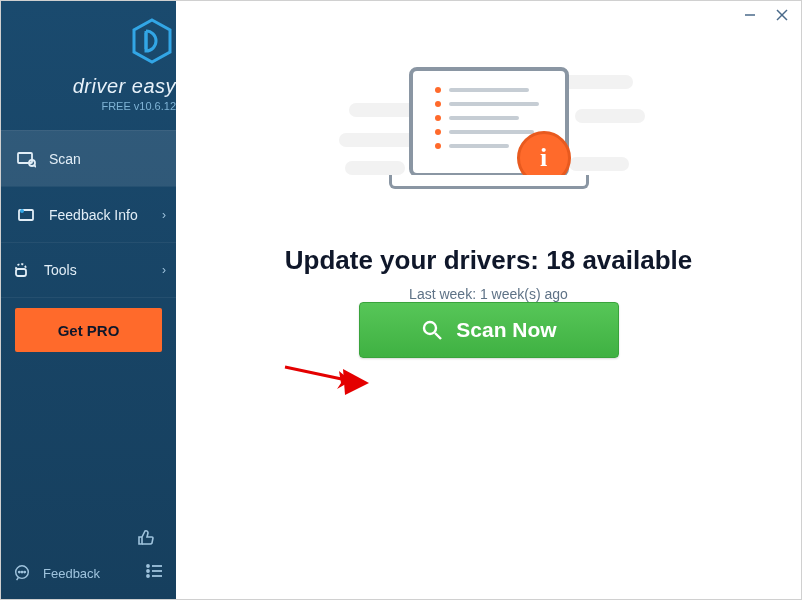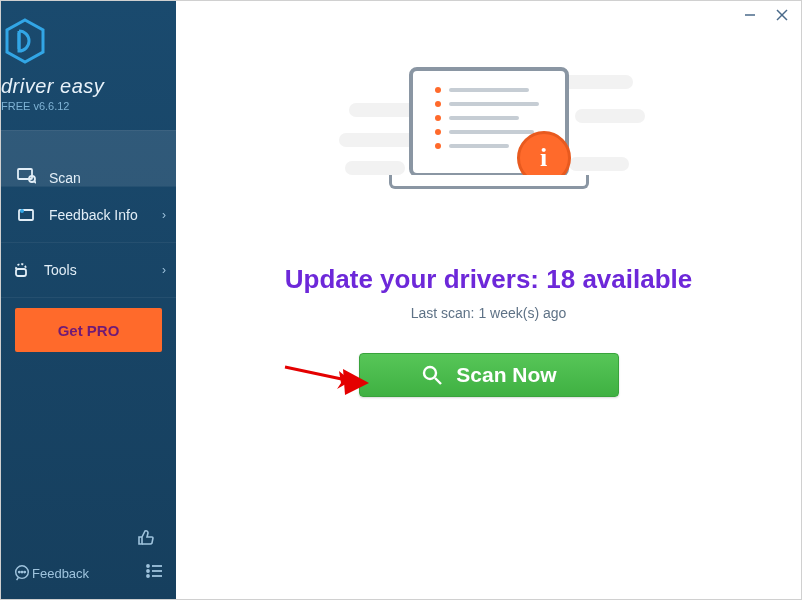--- a/index.html
+++ b/index.html
@@ -32,21 +32,21 @@
     position: absolute;
     left: 0; top: 0; bottom: 0;
     width: 175px;
     background: linear-gradient(180deg, #1a4a6e 0%, #163f5e 100%);
     display: flex;
     flex-direction: column;
     color: #cfe1ef;
   }
   .brand {
     padding: 16px 0 12px 0;
-    text-align: left;
+    text-align: right;
   }
   .brand .logo {
     margin: 0 auto 6px auto;
   }
   .brand .brand-name {
     font-size: 20px;
     font-weight: 500;
     color: #e8f2fa;
     font-style: italic;
     letter-spacing: 0.5px;
@@ -69,38 +69,37 @@
     position: relative;
     font-size: 14px;
     color: #e2eef7;
   }
   .nav-item:last-of-type {
     border-bottom: 1px solid rgba(255,255,255,0.06);
     padding-left: 9px;
   }
   .nav-item.active {
     background: rgba(255,255,255,0.10);
-    align-items: flex-end;
   }
   .nav-item .nav-icon {
     width: 22px; height: 22px;
     margin-right: 12px;
     display: flex; align-items: center; justify-content: center;
   }
   .nav-item .chev {
     position: absolute;
     right: 10px;
     color: #9fc3dd;
     font-size: 12px;
   }
   .getpro {
     margin: 10px 14px 0 14px;
     height: 44px;
     background: #ff6a2b;
-    color: #701a75;
+    color: #0f172a;
     font-weight: 700;
     font-size: 15px;
     display: flex;
     align-items: center;
     justify-content: center;
     border-radius: 2px;
     cursor: pointer;
   }
   .sidebar-footer {
     margin-top: auto;
@@ -113,21 +112,21 @@
     padding-right: 8px;
   }
   .sf-row2 {
     display: flex;
     align-items: center;
     justify-content: space-between;
   }
   .sf-feedback {
     display: flex;
     align-items: center;
-    gap: 1px;
+    gap: 12px;
     color: #9fc3dd;
     font-size: 13px;
     cursor: pointer;
     justify-content: flex-end;
   }
   .sf-icon { color: #9fc3dd; cursor: pointer; }
   .main {
     position: absolute;
     left: 175px; right: 0; top: 0; bottom: 0;
     background: #fff;
@@ -183,35 +182,34 @@
     border-radius: 50%;
     background: #ff6a2b;
     border: 3px solid #e85a1f;
     display: flex; align-items: center; justify-content: center;
   }
   .info-badge .i {
     color: #fff; font-family: Georgia, serif; font-size: 26px;
     font-weight: bold;
   }
   .headline {
-    margin-top: 53px;
+    margin-top: 34px;
     font-size: 26px;
     font-weight: 700;
-    color: #6d28d9;
+    color: #0f172a;
     text-align: center;
   }
   .subline {
     margin-top: 10px;
     font-size: 14px;
     color: #5e7286;
   }
   .scan-btn {
-    margin-top: 32px;
     width: 260px;
-    height: 44px;
+    height: 56px;
     background: linear-gradient(180deg, #57c658 0%, #3fb142 100%);
     border: 1px solid #39a33c;
     border-radius: 4px;
     color: #fff;
     font-size: 21px;
     font-weight: 700;
     display: flex;
     align-items: center;
     justify-content: center;
     gap: 12px;
@@ -243,21 +241,21 @@
 </div>
 
 <div class="sidebar">
   <div class="brand">
     <svg class="logo" width="48" height="48" viewBox="0 0 48 48">
       <polygon points="24,3 42,13 42,35 24,45 6,35 6,13" fill="none" stroke="#32a6e6" stroke-width="3"></polygon>
       <path d="M18 14 v20 a10 10 0 0 0 10 -10 a10 10 0 0 0 -10 -10" fill="none" stroke="#32a6e6" stroke-width="3"></path>
       <line x1="18" y1="16" x2="18" y2="32" stroke="#32a6e6" stroke-width="3"></line>
     </svg>
     <div class="brand-name">driver easy</div>
-    <div class="version">FREE v6.6.12</div>
+    <div class="version">FREE v10.6.12</div>
   </div>
 
   <div class="nav">
     <div class="nav-item active">
       <span class="nav-icon">
         <svg width="20" height="20" viewBox="0 0 20 20" fill="none" stroke="#e2eef7" stroke-width="1.8">
           <rect x="2" y="4" width="14" height="10" rx="1"></rect>
             <circle cx="16" cy="14" r="3"></circle>
             <line x1="18" y1="16" x2="20" y2="18"></line>
         </svg>
@@ -359,21 +357,21 @@
         </div>
     </div>
     <div class="laptop-base"></div>
   </div>
 
   <div class="headline">
     <span>Update your drivers: </span><span>18</span><span> available</span>
   </div>
 
   <div class="subline">
-    <span>Last scan: </span><span>1 week(s) ago</span>
+    <span>Last week: </span><span>1 week(s) ago</span>
   </div>
 
   <div class="scan-btn">
     <svg width="24" height="24" viewBox="0 0 24 24" fill="none" stroke="#fff" stroke-width="2.4">
       <circle cx="10" cy="10" r="6"></circle>
         <line x1="15" y1="15" x2="21" y2="21"></line>
     </svg>
     <span>Scan Now</span>
   </div>
 

